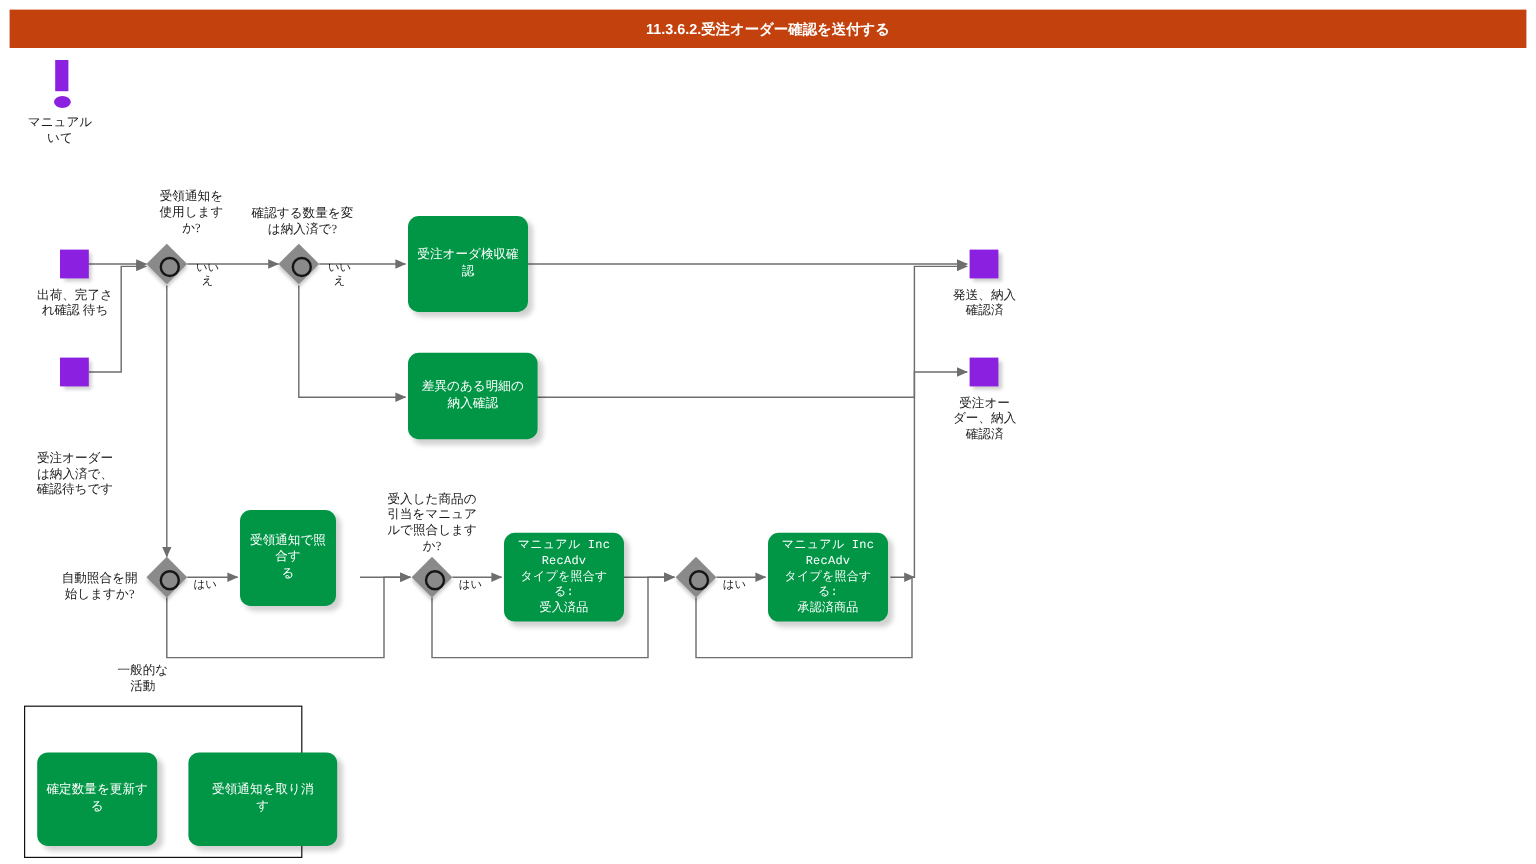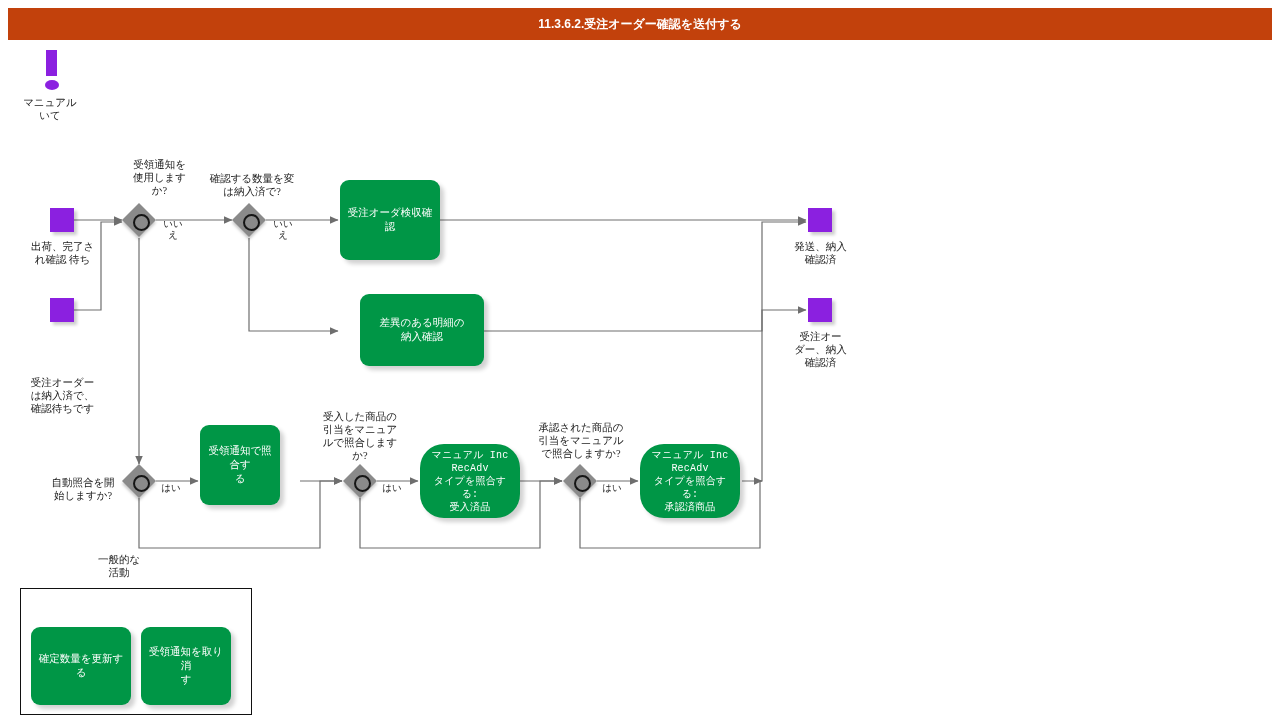--- a/index.html
+++ b/index.html
@@ -48,21 +48,21 @@
     text-align:center;
     color:#ffffff;
     font-size:10.5px;line-height:14px;
     font-family:"Liberation Serif", serif;
     padding:4px 6px;
     box-sizing:border-box;
     white-space:pre-line;
   }
   .task.mono{
     font-family:"Liberation Mono", monospace;
-    font-size:10px;line-height:13px;letter-spacing:0.2px;border-radius:24px;
+    font-size:10px;line-height:13px;letter-spacing:0.2px;
   }
 
   .gw{
     width:34px;height:34px;
     position:absolute;
   }
   .gw .diamond{
     position:absolute;left:0;top:0;width:24px;height:24px;
     background:#8a8a8a;
     transform:rotate(45deg);
@@ -221,46 +221,43 @@
   <div class="gw-label" style="left:311px;top:370px;width:98px;">受入した商品の
 引当をマニュア
 ルで照合します
 か?</div>
   <div class="edge-label" style="left:379px;top:427px;width:26px;">はい</div>
 
   <div class="gw" style="left:563px;top:424px;">
     <div class="diamond"></div>
     <div class="ring"></div>
   </div>
-  <div class="gw-label" style="left:529px;top:381px;width:104px;">承認された商品の
-引当をマニュアル
-で照合しますか?</div>
   <div class="edge-label" style="left:599px;top:427px;width:26px;">はい</div>
 
   <div class="node task" style="left:340px;top:140px;width:100px;height:80px;">受注オーダ検収確
 認</div>
 
-  <div class="node task" style="left:360px;top:254px;width:124px;height:72px;">差異のある明細の
+  <div class="node task" style="left:340px;top:254px;width:108px;height:72px;">差異のある明細の
 納入確認</div>
 
   <div class="node task" style="left:200px;top:385px;width:80px;height:80px;">受領通知で照合す
 る</div>
 
   <div class="node task mono" style="left:420px;top:404px;width:100px;height:74px;">マニュアル Inc
 RecAdv
 タイプを照合する:
 受入済品</div>
 
   <div class="node task mono" style="left:640px;top:404px;width:100px;height:74px;">マニュアル Inc
 RecAdv
 タイプを照合する:
 承認済商品</div>
 
   <div id="group-label">一般的な
 活動</div>
   <div id="group-box">
     <div class="node task" style="left:10px;top:38px;width:100px;height:78px;">確定数量を更新す
 る</div>
-    <div class="node task" style="left:120px;top:38px;width:90px;height:78px;">受領通知を取り消
+    <div class="node task" style="left:136px;top:38px;width:124px;height:78px;">受領通知を取り消
 す</div>
   </div>
 
 </div>
 
 </body></html>

